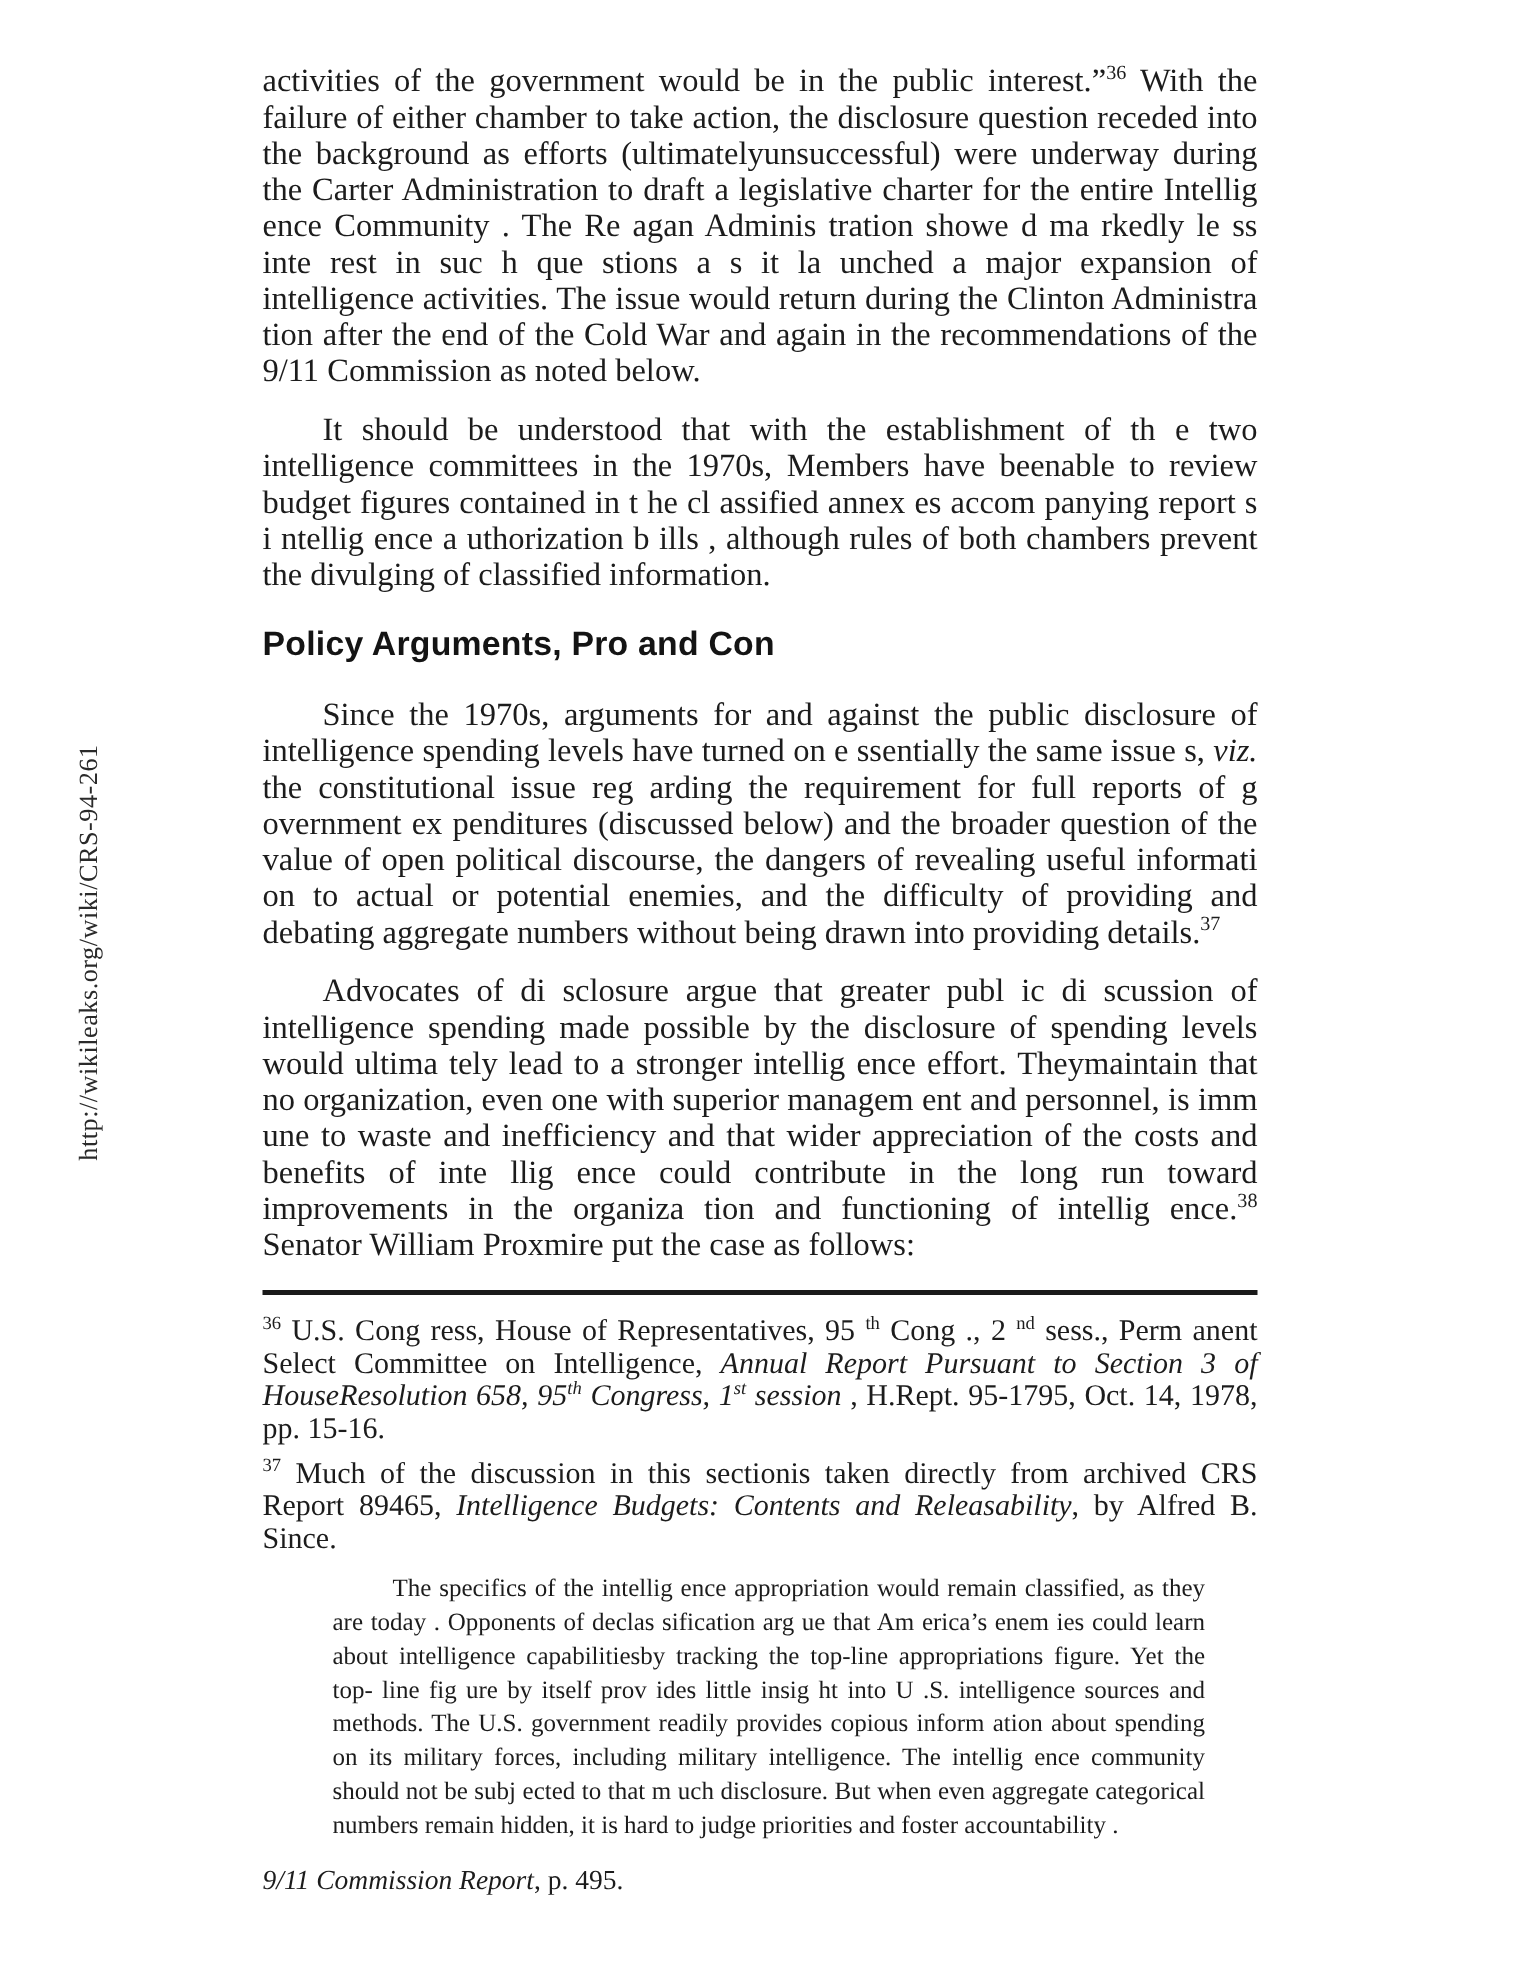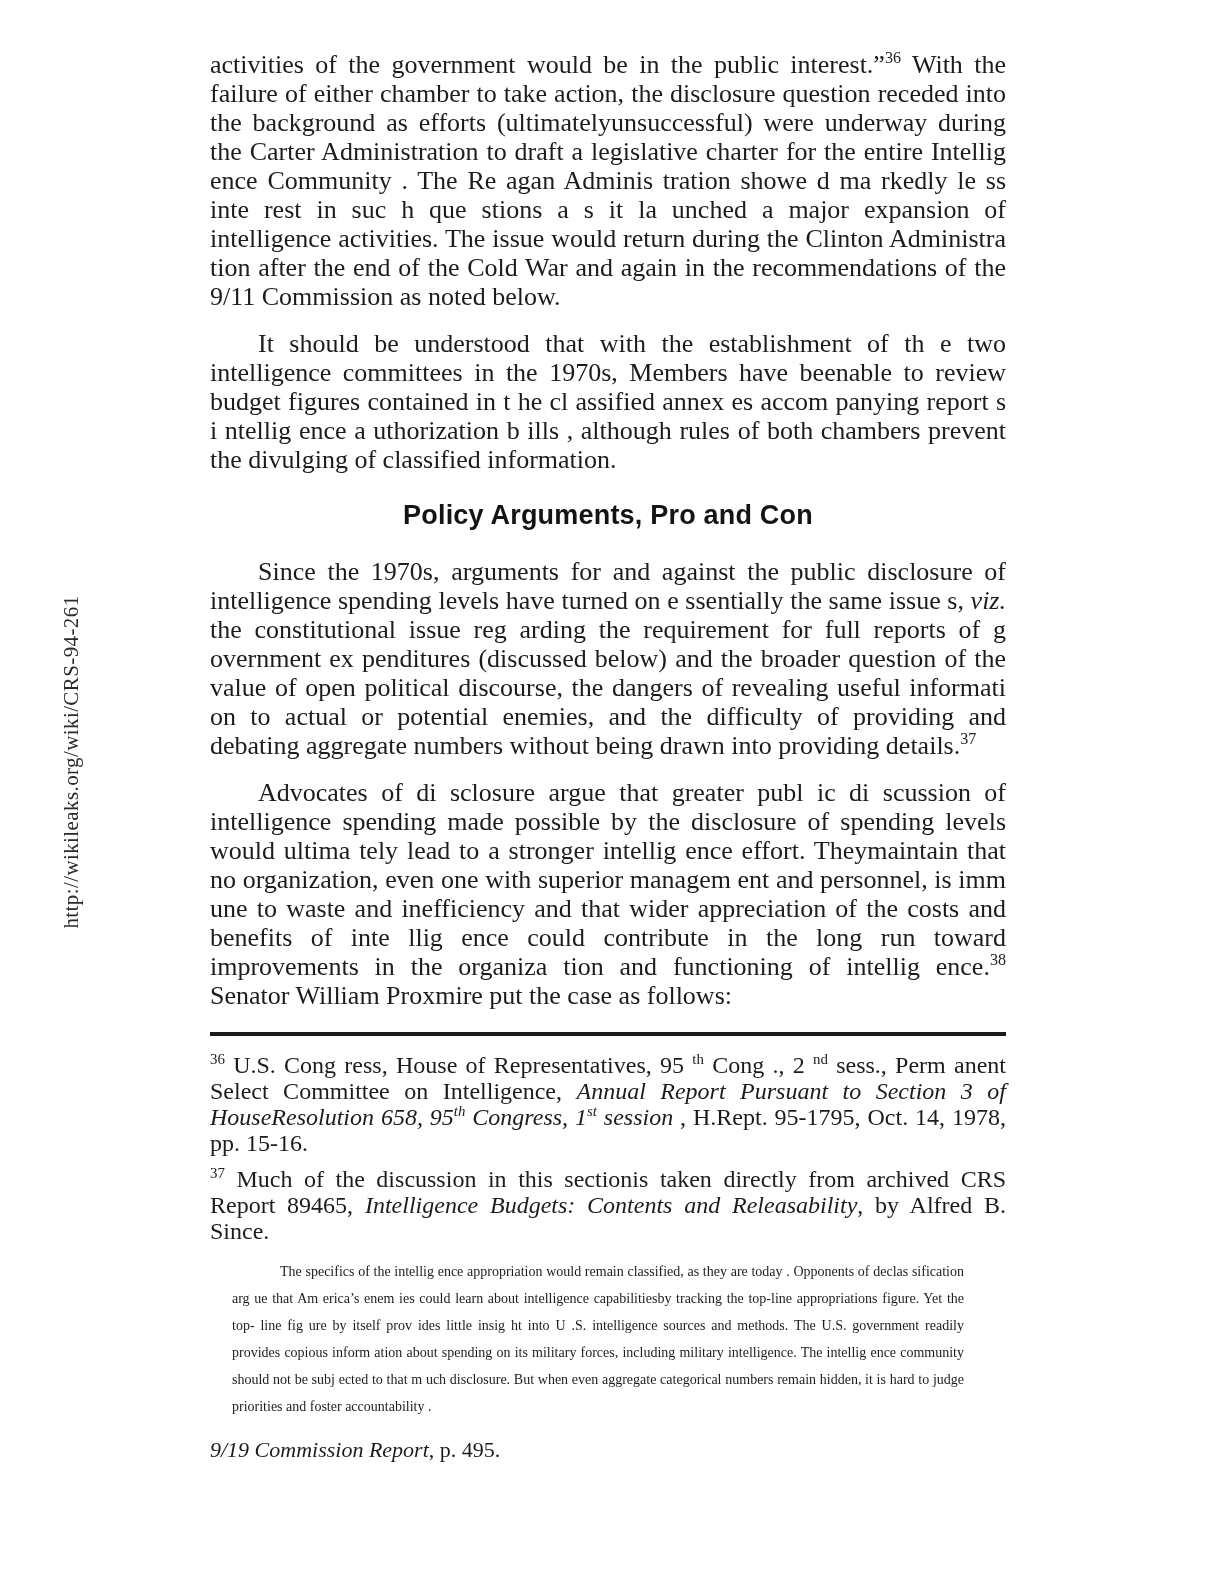--- a/index.html
+++ b/index.html
@@ -35,46 +35,45 @@
     margin: 0 0 18px 0;
   }
   .indent { text-indent: 48px; }
   .heading {
     font-family: "Liberation Sans", sans-serif;
     font-size: 27px;
     font-weight: 700;
     letter-spacing: 0.2px;
     color: #141414;
     margin: 26px 0 26px 0;
-    text-align: center;
   }
   .fn-rule {
     border: 0;
     border-top: 4px solid #1a1a1a;
     margin: 22px 0 16px 0;
     width: 100%;
   }
   .footnote {
     font-size: 24px;
     line-height: 26px;
     text-align: justify;
     margin: 0 0 10px 0;
   }
   .sup {
     vertical-align: super;
     font-size: 0.62em;
     line-height: 0;
   }
   .it { font-style: italic; margin-top: 35px; }
   .quote {
-    font-size: 14px;
+    font-size: 20px;
     line-height: 27px;
     text-align: justify;
     text-indent: 48px;
-    margin: 14px 42px 0 22px;
+    margin: 14px 42px 0 56px;
   }
   .citation {
     font-size: 22px;
     line-height: 28px;
     margin: 16px 0 0 0;
   }
 </style>
 </head>
 <body>
 
@@ -96,16 +95,16 @@
 
     <hr class="fn-rule">
 
     <p class="footnote"><sup class="sup">36</sup><span> U.S. Cong ress, House of Representatives, 95 </span><sup class="sup">th</sup><span> Cong ., 2 </span><sup class="sup">nd</sup><span> sess., Perm anent Select Committee on Intelligence, </span><i class="it">Annual Report Pursuant to Section 3 of HouseResolution 658, 95</i><sup class="sup it">th</sup><i class="it"> Congress,  1</i><sup class="sup it">st</sup><i class="it"> session </i><span>, H.Rept. 95-1795, Oct. 14, 1978, pp. 15-16.</span></p>
 
     <p class="footnote"><sup class="sup">37</sup><span> Much of the discussion in this sectionis taken directly from archived CRS Report 89465, </span><i class="it">Intelligence Budgets: Contents and Releasability</i><span>, by Alfred B. Since.</span></p>
 
 
     <blockquote class="quote">The specifics of the intellig ence appropriation would remain classified, as they are today .  Opponents of declas sification arg ue that Am erica’s enem ies could learn about intelligence capabilitiesby tracking the top-line appropriations figure.  Yet the top- line fig ure by itself prov ides little insig ht into U .S. intelligence sources and methods.  The U.S. government readily provides copious inform ation about spending on its military forces, including military intelligence. The intellig ence community should not be subj ected to that m uch disclosure. But when even aggregate categorical numbers remain hidden, it is hard to judge priorities and foster accountability .</blockquote>
 
-    <p class="citation"><i class="it">9/19 Commission Report</i><span>, p. 495.</span></p>
+    <p class="citation"><i class="it">9/11 Commission Report</i><span>, p. 495.</span></p>
 
   </main>
 </div>
 
 </body></html>

